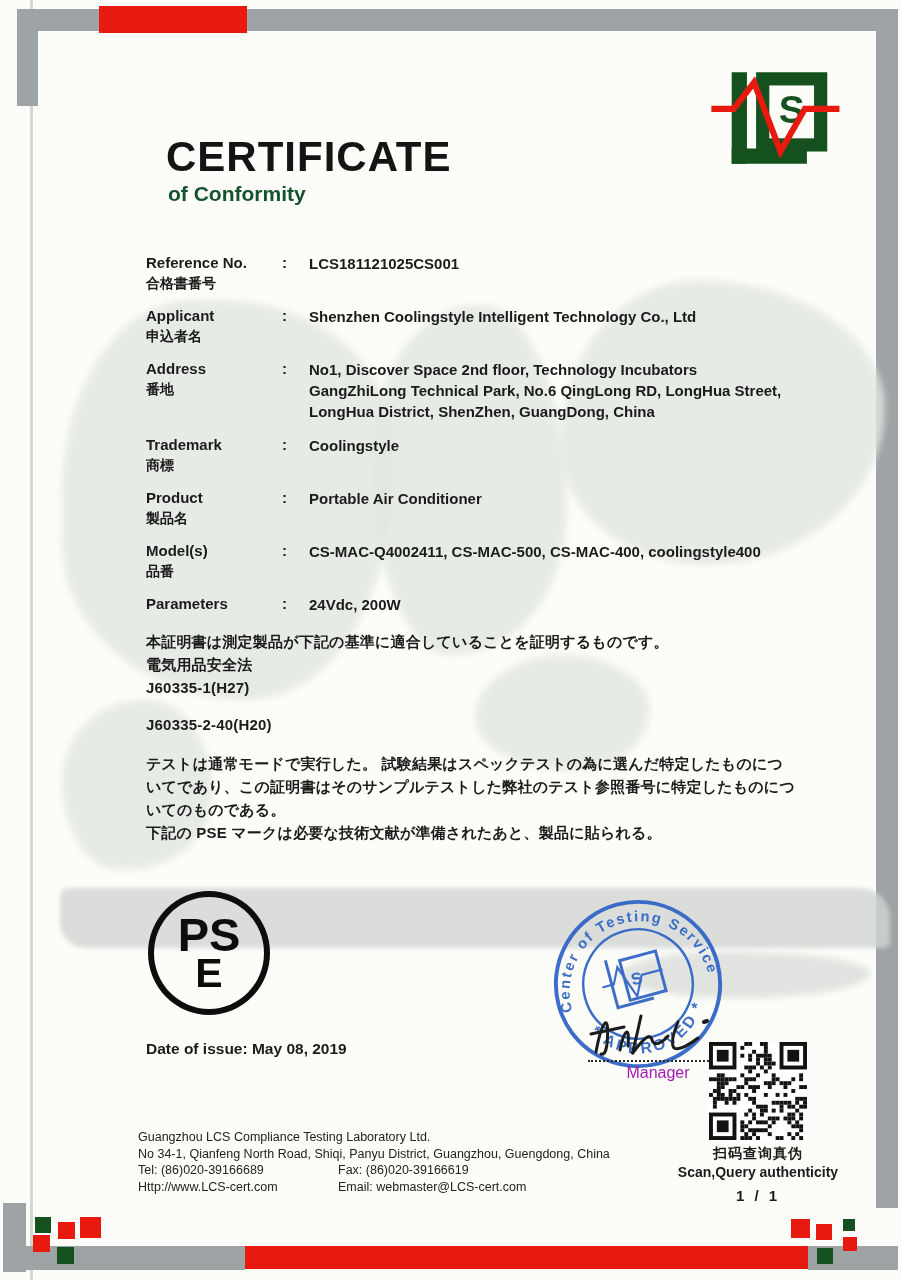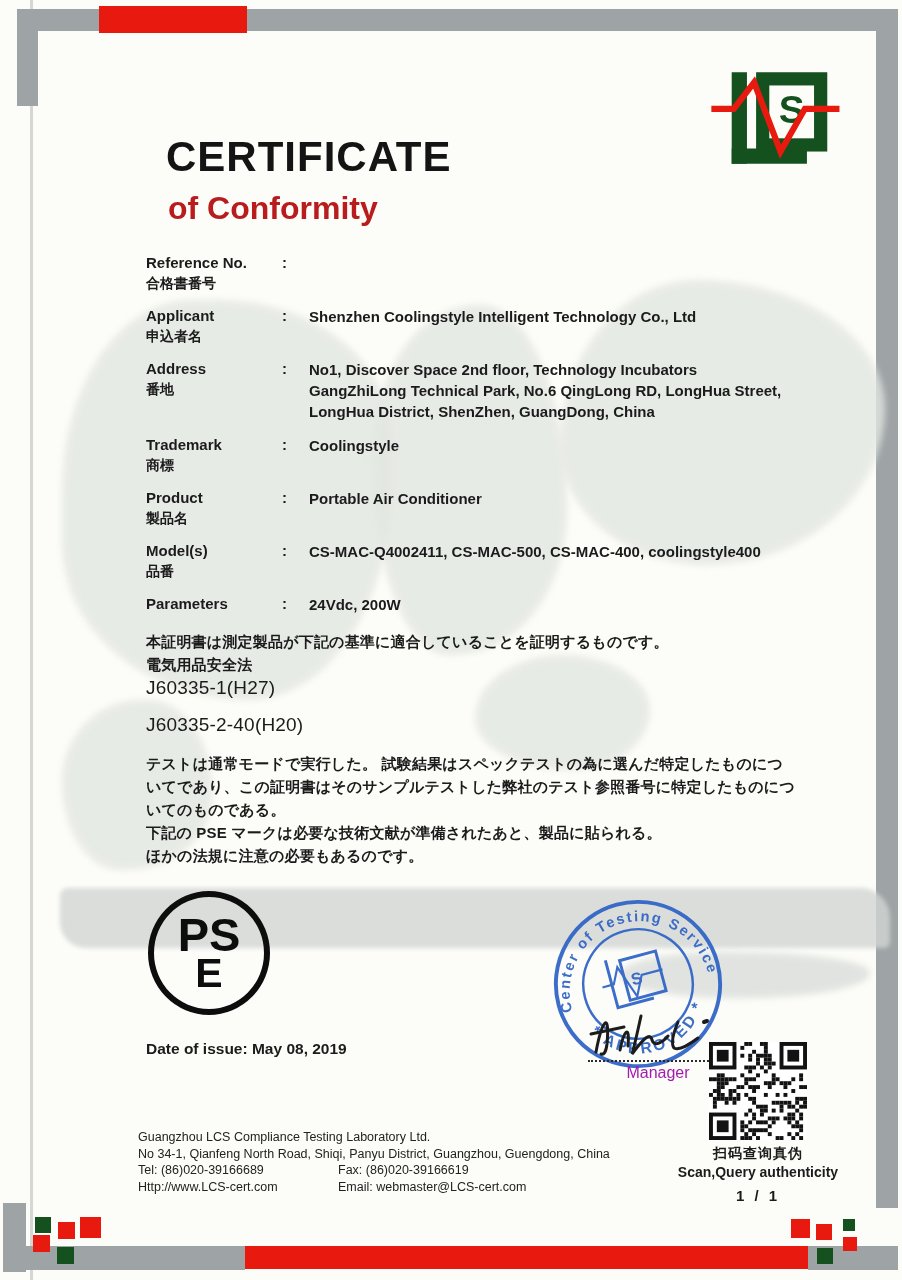--- a/index.html
+++ b/index.html
@@ -26,33 +26,33 @@
   .map{position:absolute;background:#e3e7e2;opacity:.8;filter:blur(3px);}
   .m1{left:62px;top:300px;width:330px;height:400px;border-radius:45% 60% 50% 65%/55% 40% 62% 45%;}
   .m2{left:372px;top:305px;width:195px;height:350px;border-radius:55% 45% 60% 40%/45% 60% 42% 58%;}
   .m3{left:560px;top:280px;width:325px;height:285px;border-radius:42% 58% 55% 45%/58% 45% 55% 42%;}
   .m4{left:475px;top:655px;width:175px;height:115px;border-radius:50% 50% 45% 55%/55% 48% 52% 45%;}
   .m5{left:62px;top:700px;width:150px;height:170px;border-radius:55% 45% 60% 40%/50% 55% 45% 55%;}
   .band{position:absolute;left:60px;top:888px;width:830px;height:60px;background:#d2d6d3;opacity:.8;filter:blur(2px);border-radius:8px 30px 6px 26px;}
   .band2{position:absolute;left:620px;top:952px;width:250px;height:46px;background:#dadeda;opacity:.8;filter:blur(3px);border-radius:40% 55% 50% 45%/50% 45% 55% 50%;}
   
   .title{position:absolute;left:166px;top:133px;font-size:42px;font-weight:bold;letter-spacing:1px;color:#141414;}
-  .subtitle{position:absolute;left:168px;top:190px;font-size:32px;font-weight:bold;color:#b91c1c;}
+  .subtitle{position:absolute;left:168px;top:182px;font-size:21px;font-weight:bold;color:#14532d;}
   .logo{position:absolute;left:708px;top:58px;width:145px;height:122px;}
   
   .content{position:absolute;left:146px;top:253px;width:652px;}
   .field-row{display:flex;margin-bottom:13px;}
   .f-label{width:136px;flex:none;}
   .l-en{font-weight:bold;font-size:15px;line-height:20px;}
   .l-jp{font-size:14px;line-height:20px;font-weight:600;white-space:pre-line;}
   .f-colon{width:27px;flex:none;font-weight:bold;font-size:15px;line-height:20px;}
   .f-value{flex:1;font-weight:bold;font-size:15px;line-height:21px;white-space:pre-line;}
   .statement{margin-top:15px;font-size:15px;letter-spacing:.2px;}
   .st{line-height:23px;font-weight:600;}
-  .st-std{font-weight:normal;font-size:19px;line-height:23px;}
+  .st-std{font-weight:bold;font-size:15px;line-height:23px;}
   .gap14{margin-top:14px;}
   .gap16{margin-top:16px;}
   
   .pse{position:absolute;left:148px;top:891px;width:110px;height:112px;border:6px solid #0d0d0d;
        border-radius:50%;display:flex;flex-direction:column;align-items:center;justify-content:center;color:#0d0d0d;}
   .pse-top{font-size:47px;font-weight:bold;line-height:40px;letter-spacing:0px;}
   .pse-bottom{font-size:41px;font-weight:bold;line-height:36px;}
   .stamp{position:absolute;left:550px;top:896px;width:176px;height:176px;opacity:.93;}
   .signature{position:absolute;left:586px;top:998px;width:145px;height:62px;}
   .sig-line{position:absolute;left:588px;top:1060px;width:140px;border-top:2px dotted #2a2a2a;}
@@ -113,20 +113,21 @@
 </div>
 
 <div class="content">
 
   <div class="field-row">
     <div class="f-label">
         <div class="l-en">Reference No.</div>
         <div class="l-jp">合格書番号</div>
       </div>
     <div class="f-colon">:</div>
+    <div class="f-value">LCS181121025CS001</div>
   </div>
 
   <div class="field-row">
     <div class="f-label">
         <div class="l-en">Applicant</div>
         <div class="l-jp">申込者名</div>
       </div>
     <div class="f-colon">:</div>
     <div class="f-value">Shenzhen Coolingstyle Intelligent Technology Co., Ltd</div>
   </div>
@@ -177,21 +178,20 @@
     <div class="f-value">24Vdc, 200W</div>
   </div>
 
   <div class="statement">
     <div class="st">本証明書は測定製品が下記の基準に適合していることを証明するものです。</div>
     <div class="st">電気用品安全法</div>
     <div class="st-std">J60335-1(H27)</div>
     <div class="st-std gap14">J60335-2-40(H20)</div>
     <div class="st gap16">テストは通常モードで実行した。 試験結果はスペックテストの為に選んだ特定したものについてであり、この証明書はそのサンプルテストした弊社のテスト参照番号に特定したものについてのものである。</div>
     <div class="st">下記の PSE マークは必要な技術文献が準備されたあと、製品に貼られる。</div>
-    <div class="st">ほかの法規に注意の必要もあるのです。</div>
   </div>
 </div>
 
 <div class="pse">
   <div class="pse-top">PS</div>
   <div class="pse-bottom">E</div>
 </div>
 
 <div class="stamp">
   <svg viewBox="0 0 180 180" width="176" height="176">

